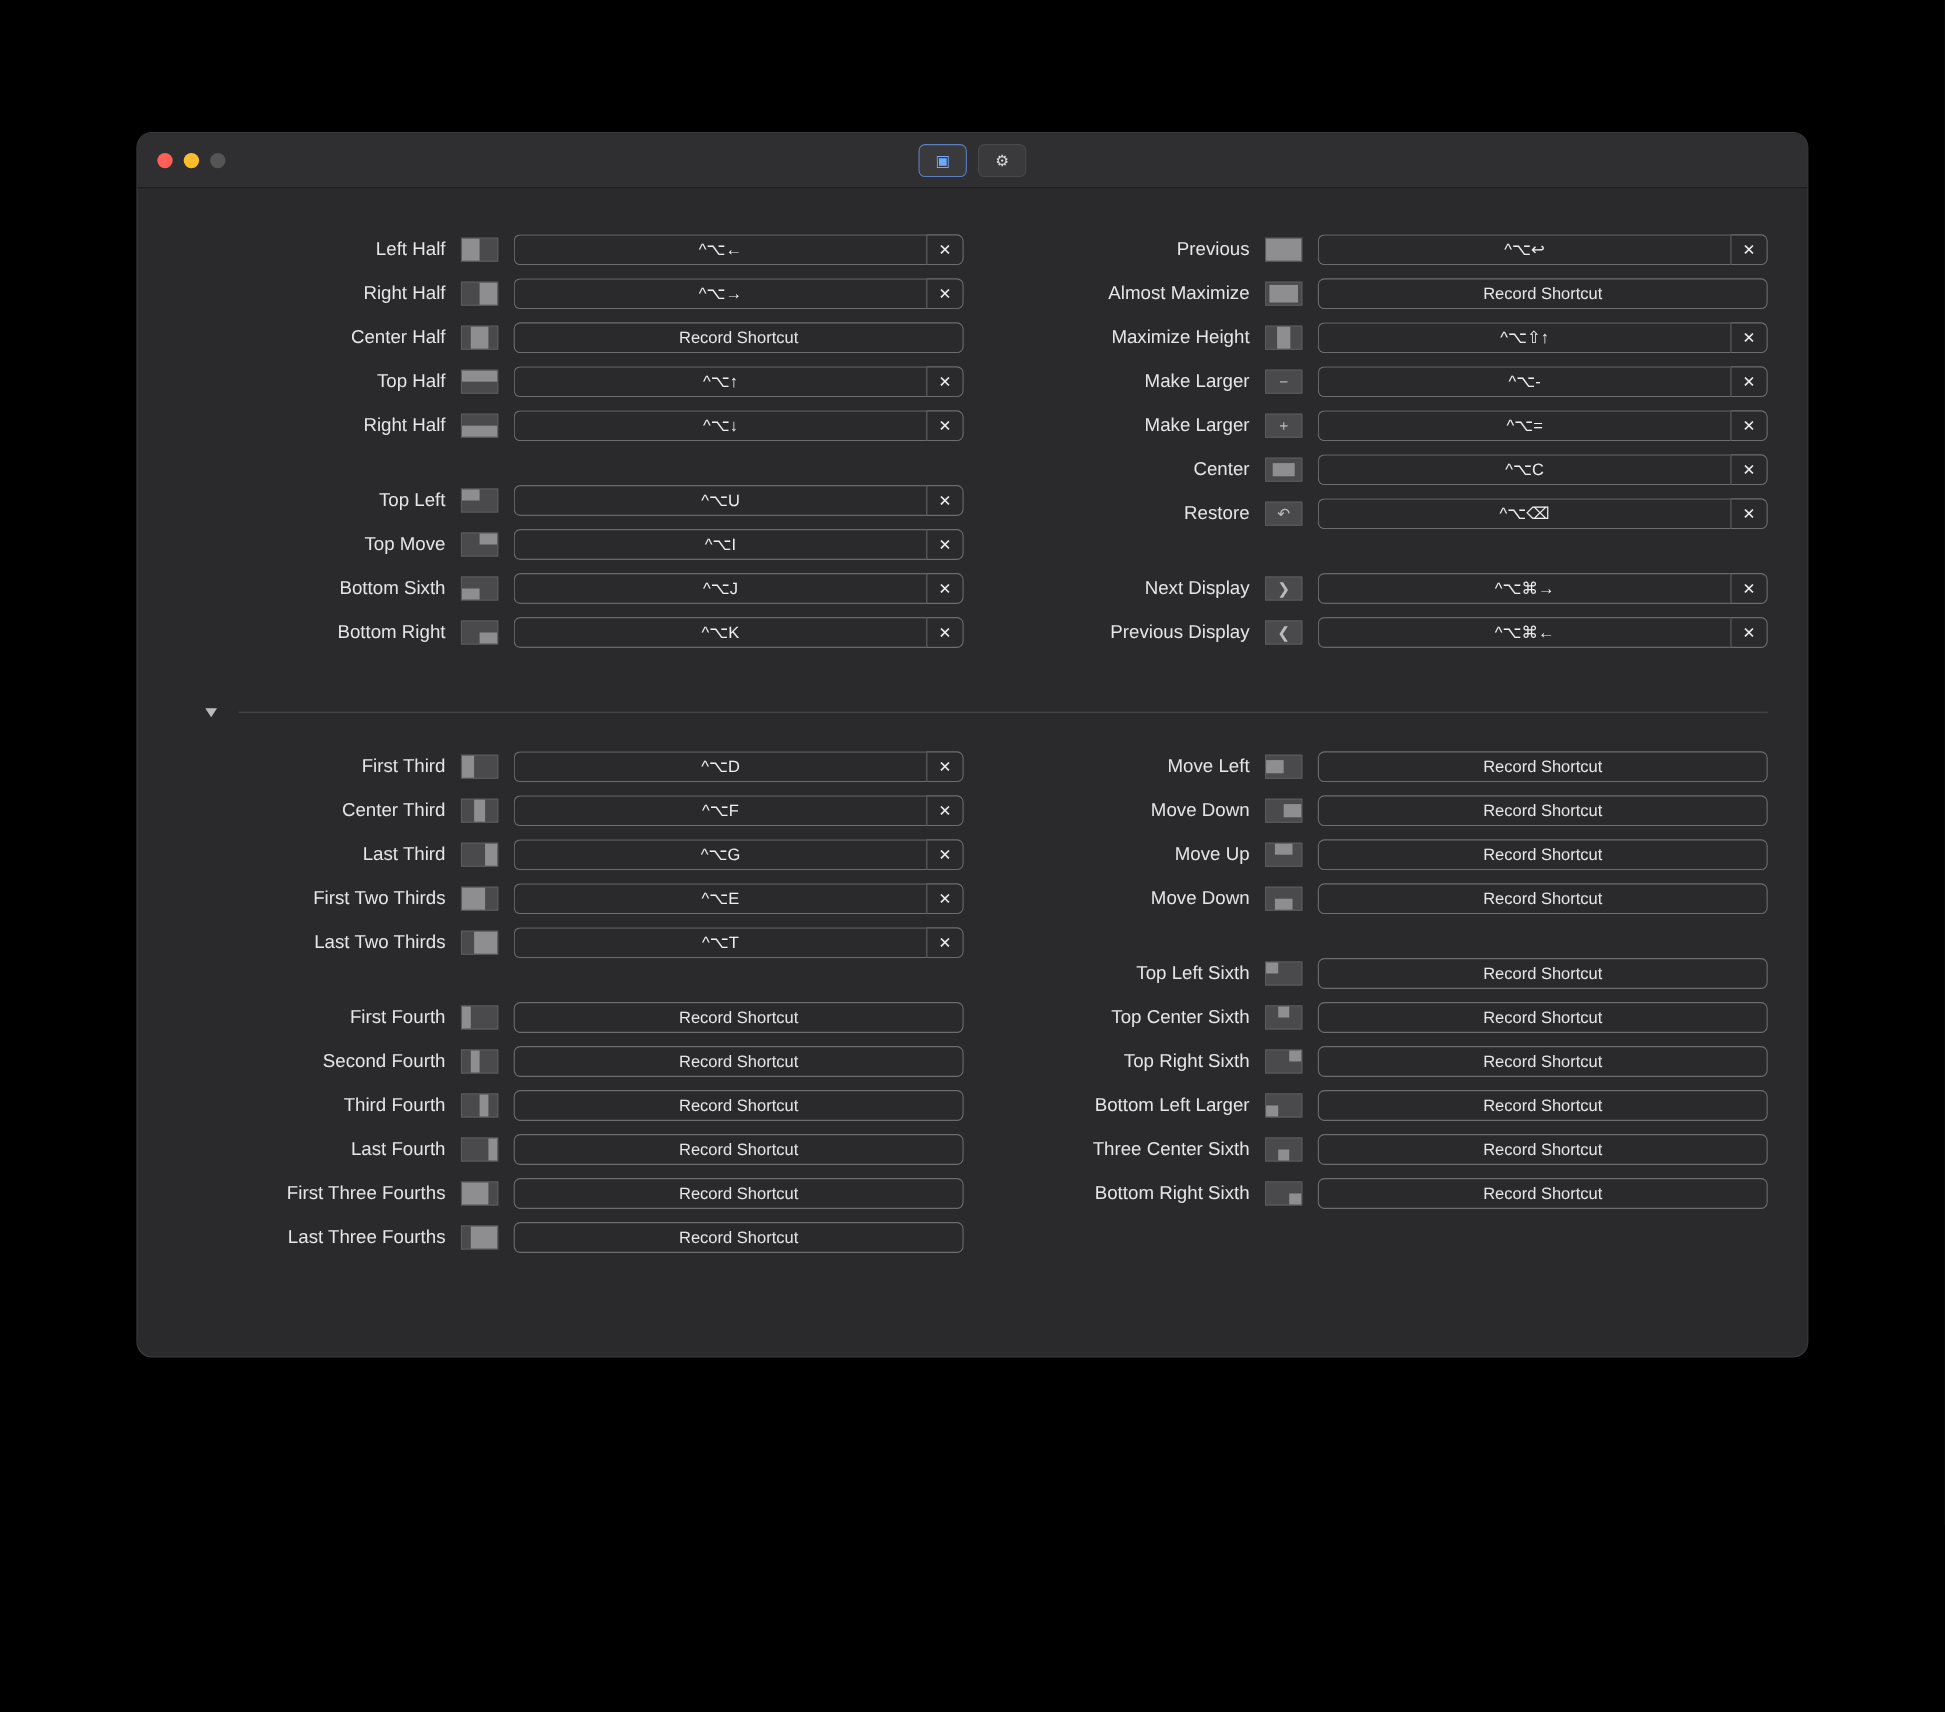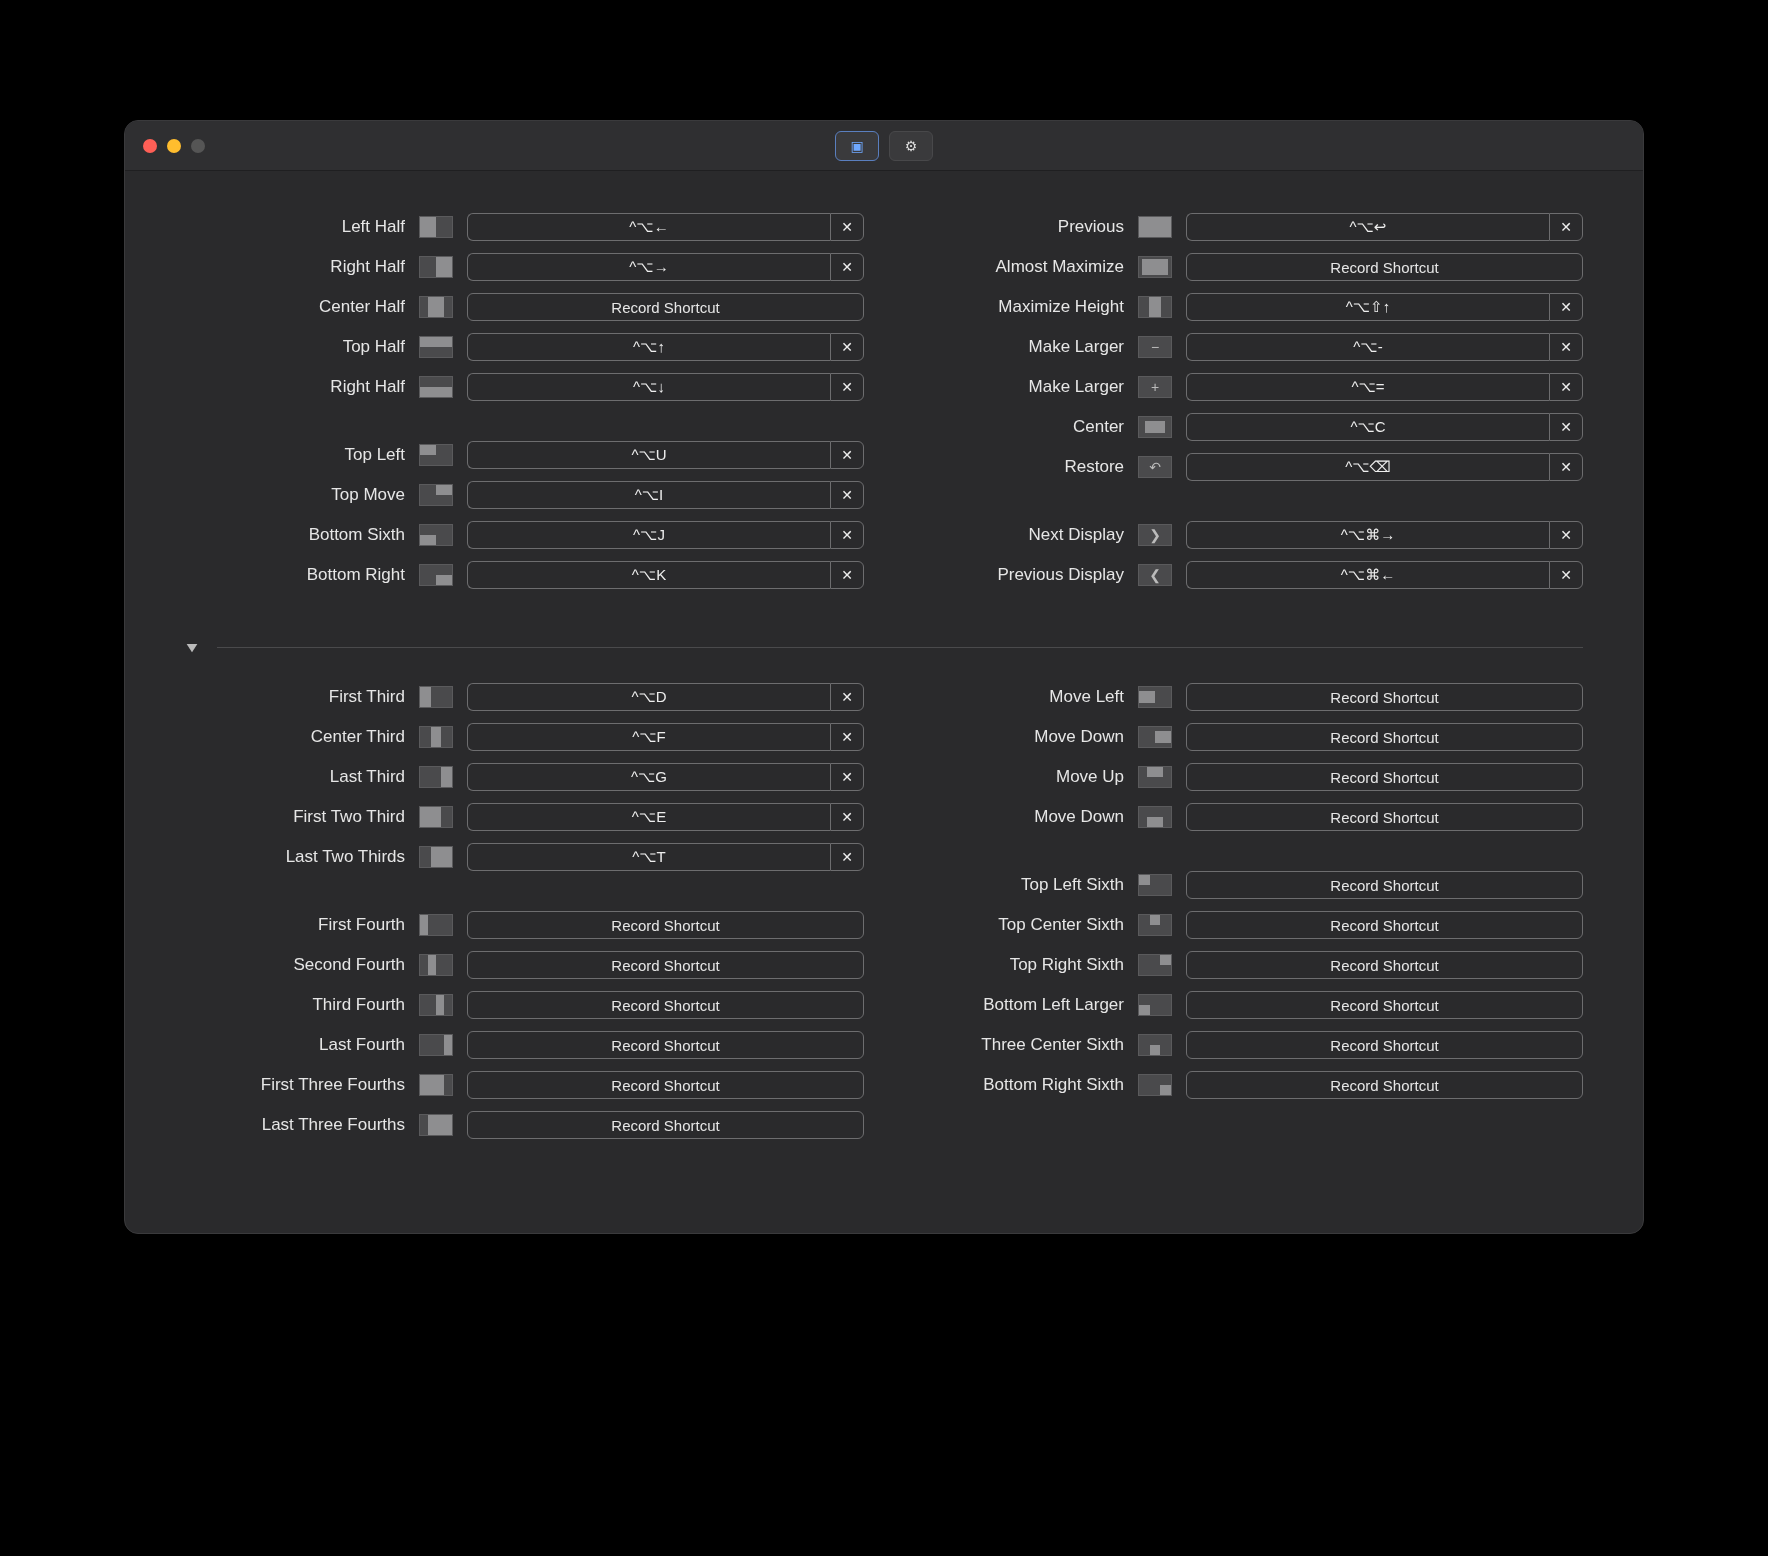--- a/index.html
+++ b/index.html
@@ -44,21 +44,21 @@
   .tb-btn {
     width: 44px; height: 30px;
     background: #3a3a3c;
     border: 1px solid #48484a;
     border-radius: 6px;
     display: flex; align-items: center; justify-content: center;
     font-size: 14px;
   }
   .tb-btn.active { border-color: #5a7fbf; }
   .content {
-    padding: 36px 60px 60px 60px;
+    padding: 36px 36px 60px 60px;
   }
   .columns {
     display: flex;
     gap: 40px;
   }
   .col { flex: 1; }
   .group { margin-bottom: 28px; }
   .row {
     display: flex;
     align-items: center;
@@ -376,21 +376,21 @@
               <div class="label">Last Third</div>
               <div class="icon">
                 <div class="hl" style="left: 66.6%; top: 0%; width: 33.4%; height: 100%;"></div>
               </div>
               <div class="shortcut-wrap">
                 <div class="shortcut has-clear">^⌥G</div>
                 <div class="clear-btn">✕</div>
               </div>
             </div>
             <div class="row">
-              <div class="label">First Two Third</div>
+              <div class="label">First Two Thirds</div>
               <div class="icon">
                 <div class="hl" style="left: 0%; top: 0%; width: 66.6%; height: 100%;"></div>
               </div>
               <div class="shortcut-wrap">
                 <div class="shortcut has-clear">^⌥E</div>
                 <div class="clear-btn">✕</div>
               </div>
             </div>
             <div class="row">
               <div class="label">Last Two Thirds</div>

